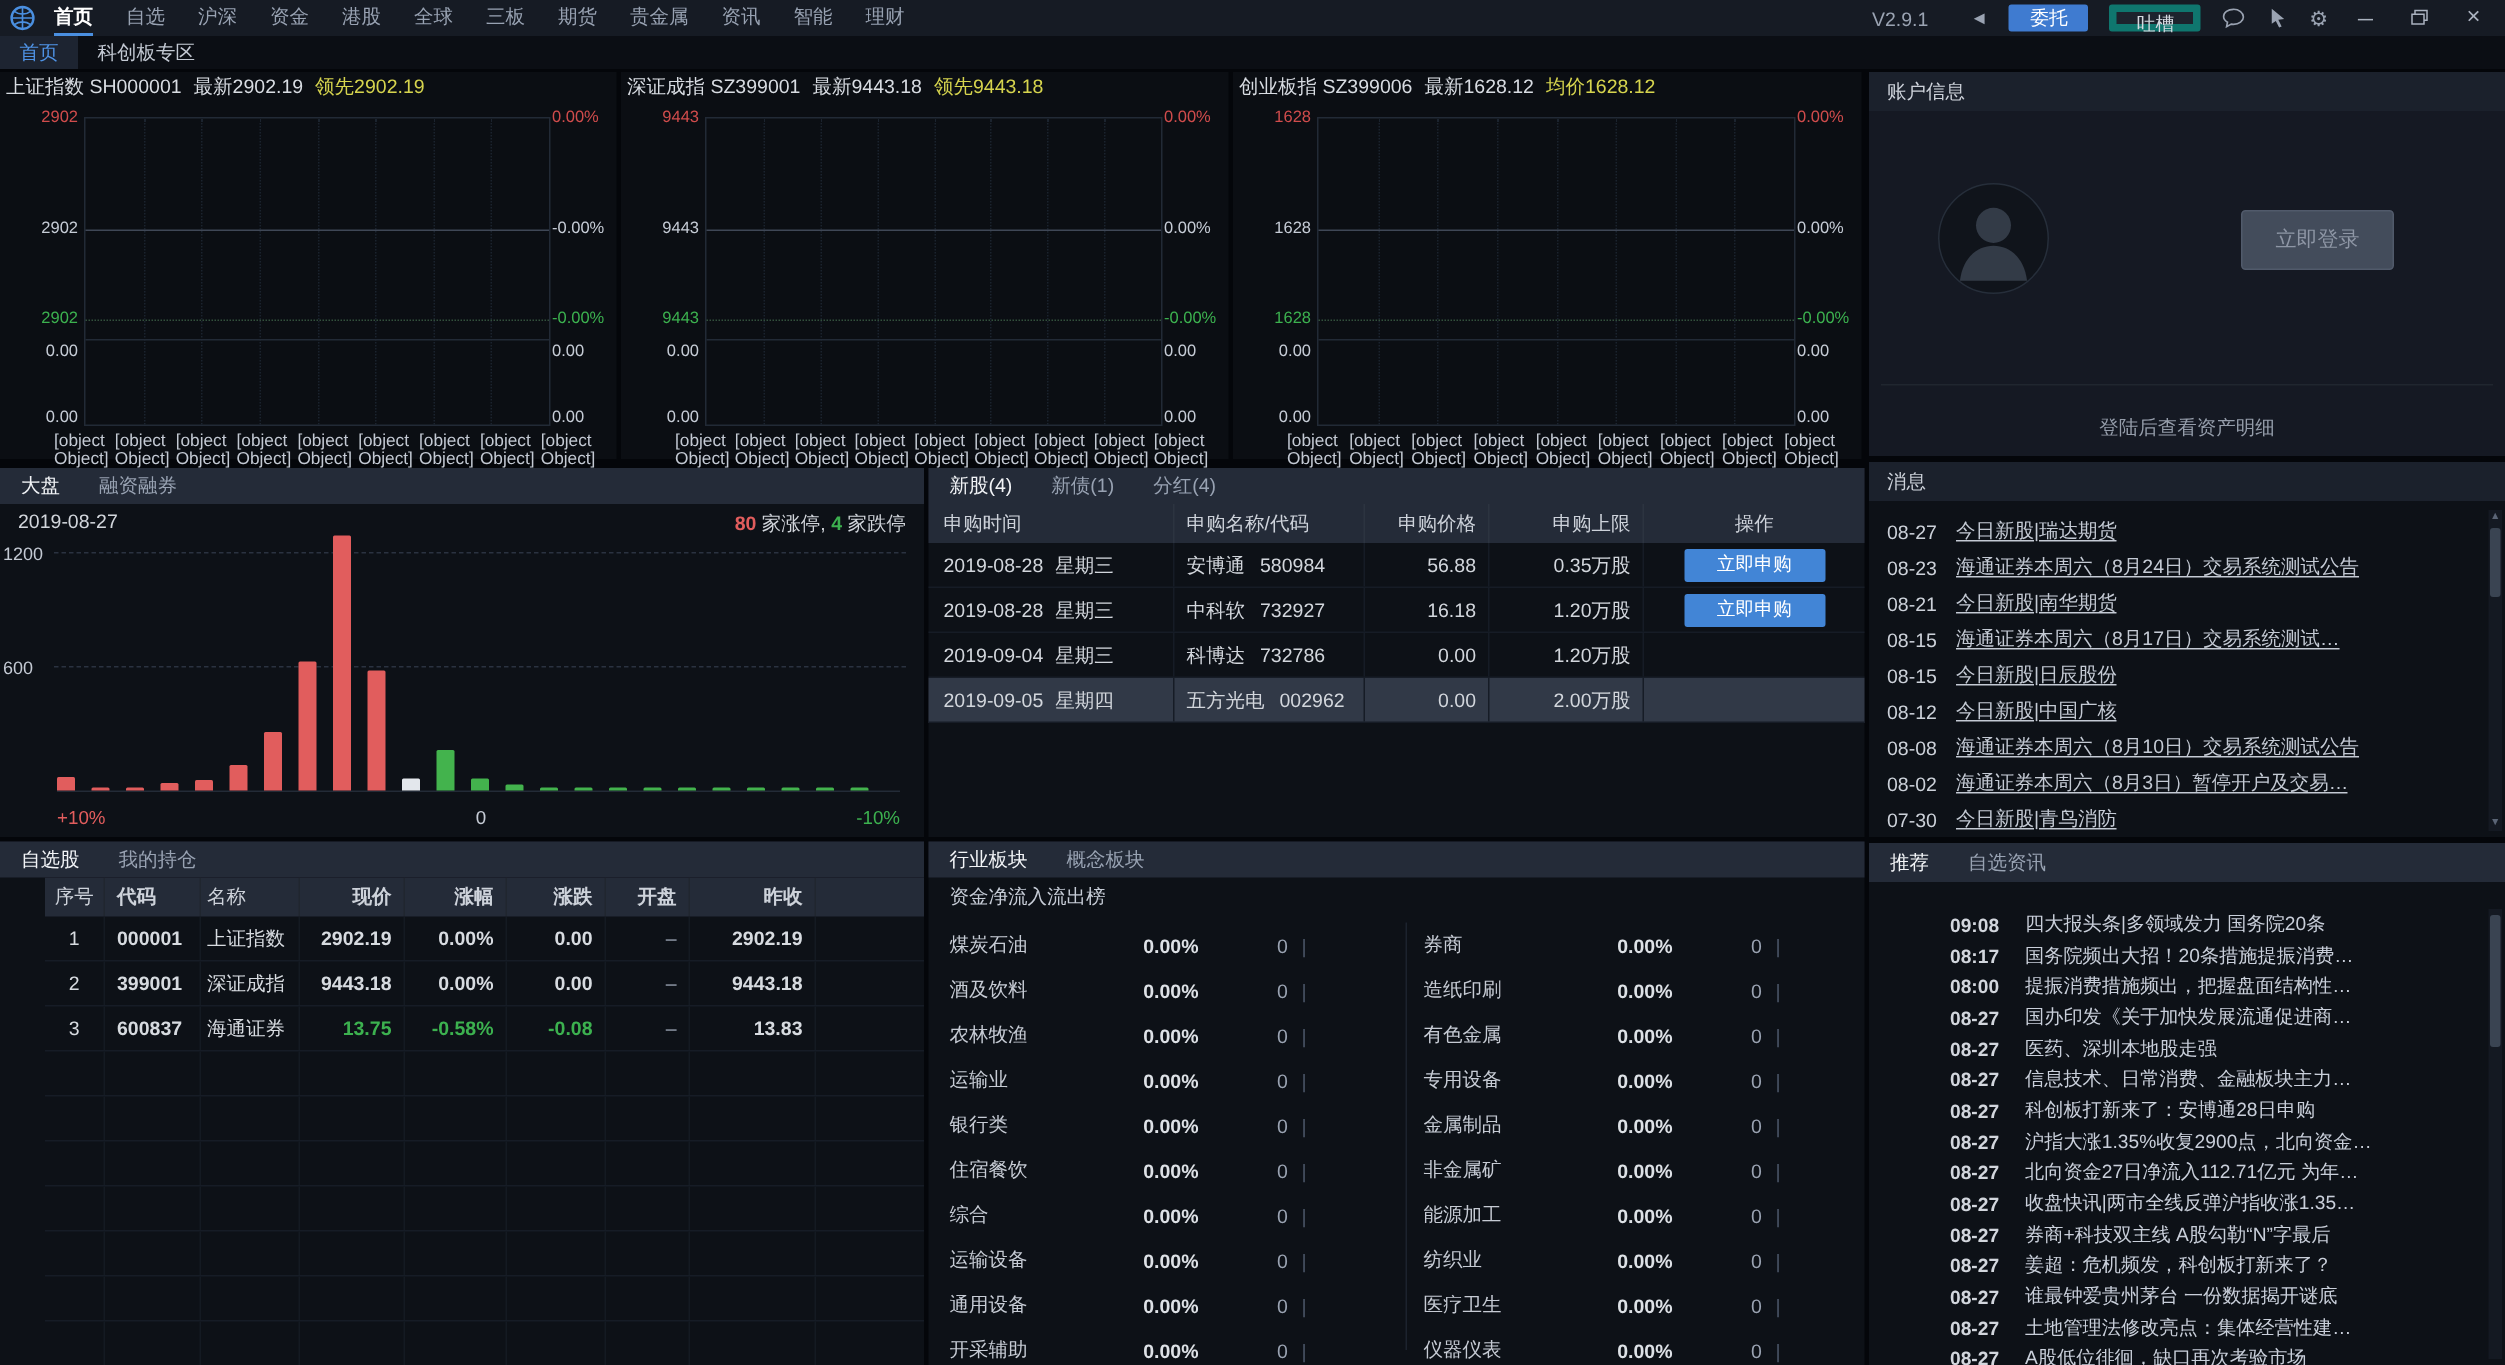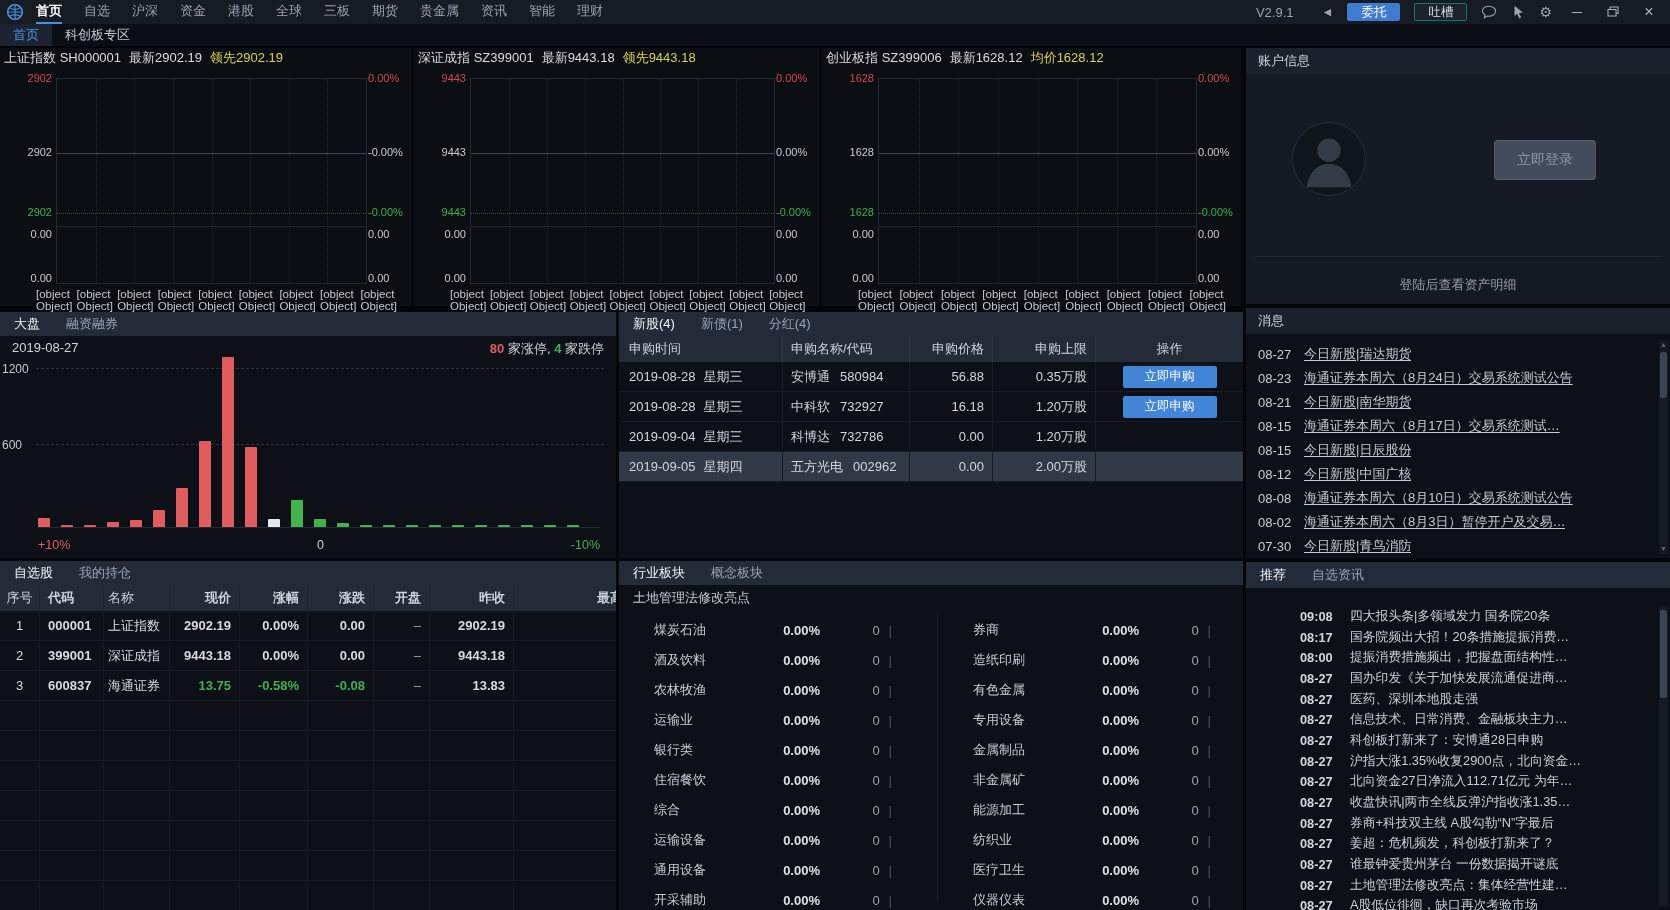--- a/index.html
+++ b/index.html
@@ -12,21 +12,21 @@
   .titlebar { position:absolute; left:0; top:0; width:1670px; height:24px;
     background:#161b24; display:flex; align-items:center; z-index:5; }
   .logo { width:30px; display:flex; justify-content:center; align-items:center; }
   .menu { display:flex; gap:22px; margin-left:6px; align-items:center; height:24px; }
   .menu-item { font-size:13px; color:#98a2b2; cursor:pointer; height:24px; line-height:22px; }
   .menu-item.active { color:#ffffff; font-weight:700; border-bottom:2px solid #4a8fe0; }
   .tb-right { margin-left:auto; display:flex; align-items:center; gap:14px; padding-right:10px; }
   .version { color:#9aa3b2; font-size:13px; margin-right:14px; }
   .tb-btn { font-size:12.5px; height:18px; line-height:16px; padding:0 13px; border-radius:2px; cursor:pointer; }
   .tb-btn.blue { background:#3f7bd0; color:#fff; border:1px solid #3f7bd0; }
-  .tb-btn.dark { background:#1d232d; color:#d4d9e0; border:1px solid #0f766e; }
+  .tb-btn.dark { background:#1d232d; color:#d4d9e0; border:5px solid #0f766e; }
   .tb-icon { color:#9aa3b2; font-size:13px; cursor:pointer; display:flex; align-items:center; }
   .win-ctl { color:#aab2bf; font-size:14px; width:22px; text-align:center; cursor:pointer; }
 
   
   .subtabs { position:absolute; left:0; top:24px; width:1670px; height:22px;
     background:#0b0e14; display:flex; align-items:stretch; }
   .subtab { padding:0 13px; line-height:22px; font-size:13px; color:#c3c9d3; cursor:pointer; }
   .subtab.active { background:#1d2431; color:#4f93e6; }
 
   
@@ -87,21 +87,21 @@
   .ic2 { width:127px; padding-left:8px; gap:10px; }
   .ic3 { width:83px; justify-content:flex-end; padding-right:8px; }
   .ic4 { width:103px; justify-content:flex-end; padding-right:8px; }
   .ic5 { flex:1; justify-content:center; }
   .ipo-head .ic3, .ipo-head .ic4 { justify-content:flex-end;font-family:Liberation Mono, monospace; }
   .apply { background:#4285d6; color:#fff; border:none; width:94px; height:22px;
     font-size:12.5px; border-radius:2px; cursor:pointer;
     font-family:"Liberation Sans","DejaVu Sans",sans-serif; }
 
   
-  .wl-wrap { position:absolute; top:24px; left:0; right:0; bottom:0; overflow:hidden; }
+  .wl-wrap { position:absolute; top:24px; left:0; right:0; bottom:0; overflow:hidden;padding-left:30px; }
   .wl-head, .wl-row { display:flex; font-size:13px; width:632px; }
   .wl-head { height:26px; background:#242b38; color:#cdd2da; }
   .wl-head > span, .wl-row > span { display:flex; align-items:center; height:100%;
     border-right:1px solid #20262f; }
   .wl-row { height:30px; border-bottom:1px solid #161c26; color:#d7dbe0; cursor:pointer; }
   .wl-row > span { border-right:1px solid #141a22; }
   .w1 { width:40px; justify-content:center; }
   .w2 { width:64px; padding-left:8px; font-weight:600; }
   .w3 { width:66px; padding-left:4px; }
   .wn { justify-content:flex-end; padding-right:8px; font-weight:600; }
@@ -109,21 +109,21 @@
   .w8 { width:84px; } .w9 { width:118px; }
   .wl-row .w7 { color:#9aa3b2; font-weight:400; }
   .green { color:#3cb14f !important; }
 
   
   .sec-sub { position:absolute; top:28px; left:14px; font-size:13px; color:#c6ccd6; }
   .sec-col { position:absolute; top:54px; bottom:0; overflow:hidden; }
   .sec-col.leftc { left:14px; width:280px; }
   .sec-col.rightc { left:330px; width:286px; }
   .sec-divider { position:absolute; top:54px; bottom:10px; left:318px; border-left:1px solid #1c232e; }
-  .sec-row { height:30px; display:flex; align-items:center; font-size:13px; cursor:pointer;justify-content:center; }
+  .sec-row { height:30px; display:flex; align-items:center; font-size:13px; cursor:pointer; }
   .s-name { width:104px; color:#c6cbd4; }
   .s-pct { width:62px; text-align:right; color:#dde1e6; font-weight:700; }
   .s-flow { width:72px; text-align:right; color:#9aa3b2; }
   .s-bar { color:#4a5568; margin-left:9px; }
   .s-bar::after { content:"|"; }
 
   
   .acct { background:#151923; }
   .avatar { position:absolute; left:46px; top:74px; width:74px; height:74px;
     border-radius:50%; background:#10141b; border:1px solid #262e3a;
@@ -639,21 +639,21 @@
         </div>
     </div>
   </section>
 
   <section class="panel" style="left:619px; top:561px; width:624px; height:349px;">
     <div class="ptabs">
 
     <span class="tab active">行业板块</span>
         <span class="tab">概念板块</span>
       </div>
-    <div class="sec-sub">土地管理法修改亮点</div>
+    <div class="sec-sub">资金净流入流出榜</div>
     <div class="sec-divider"></div>
     <div class="sec-col leftc">
 
         <div class="sec-row">
           <span class="s-name">煤炭石油</span>
           <span class="s-pct">0.00%</span>
           <span class="s-flow"><span>0</span><span class="s-bar"></span></span>
         </div>
 
         <div class="sec-row">

